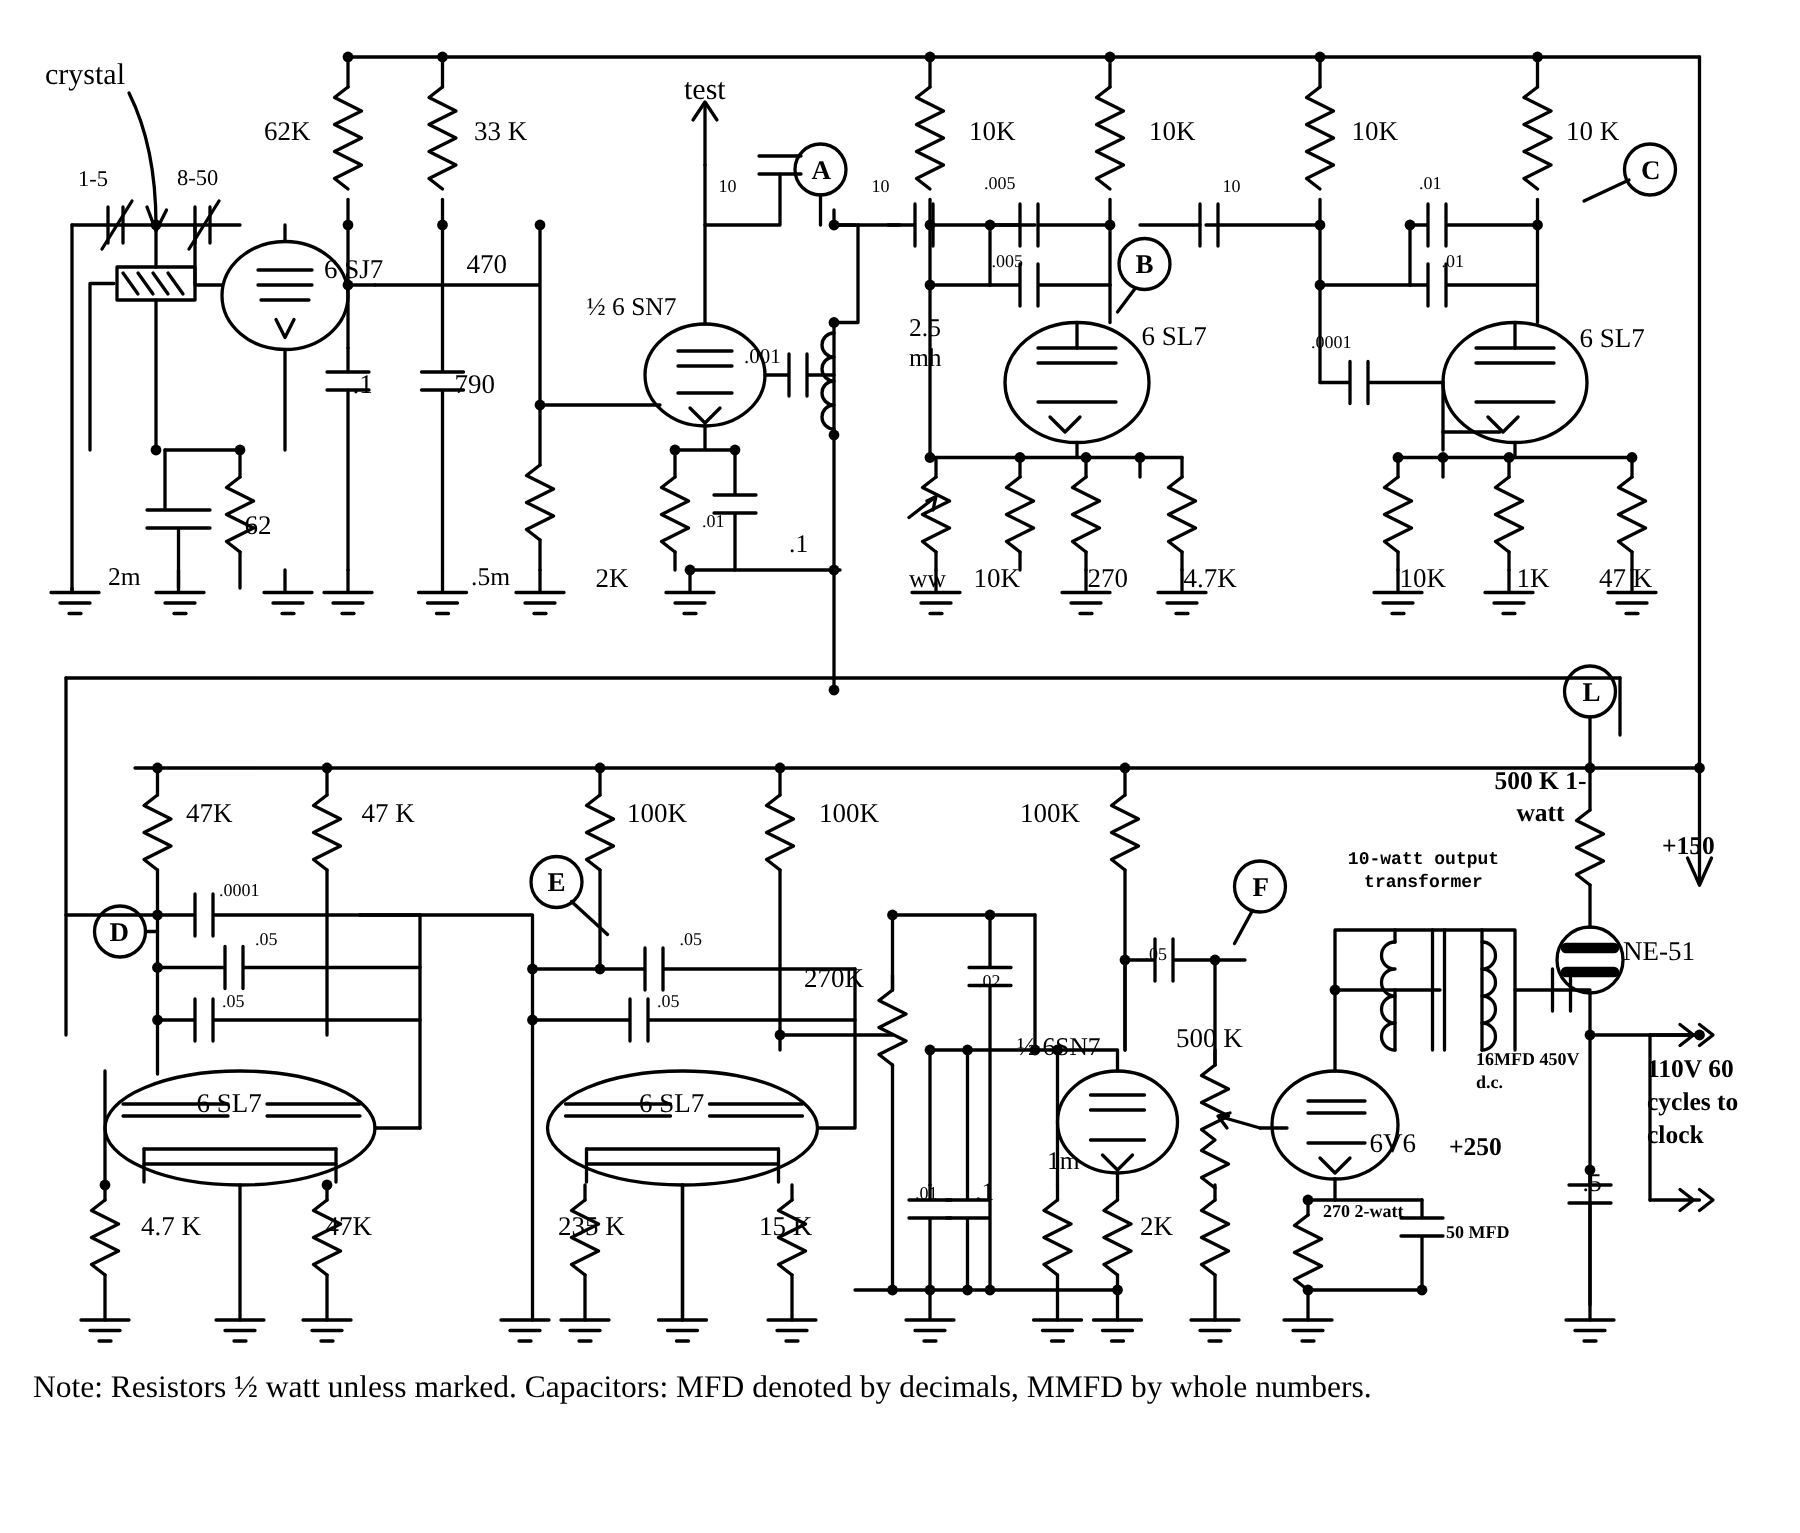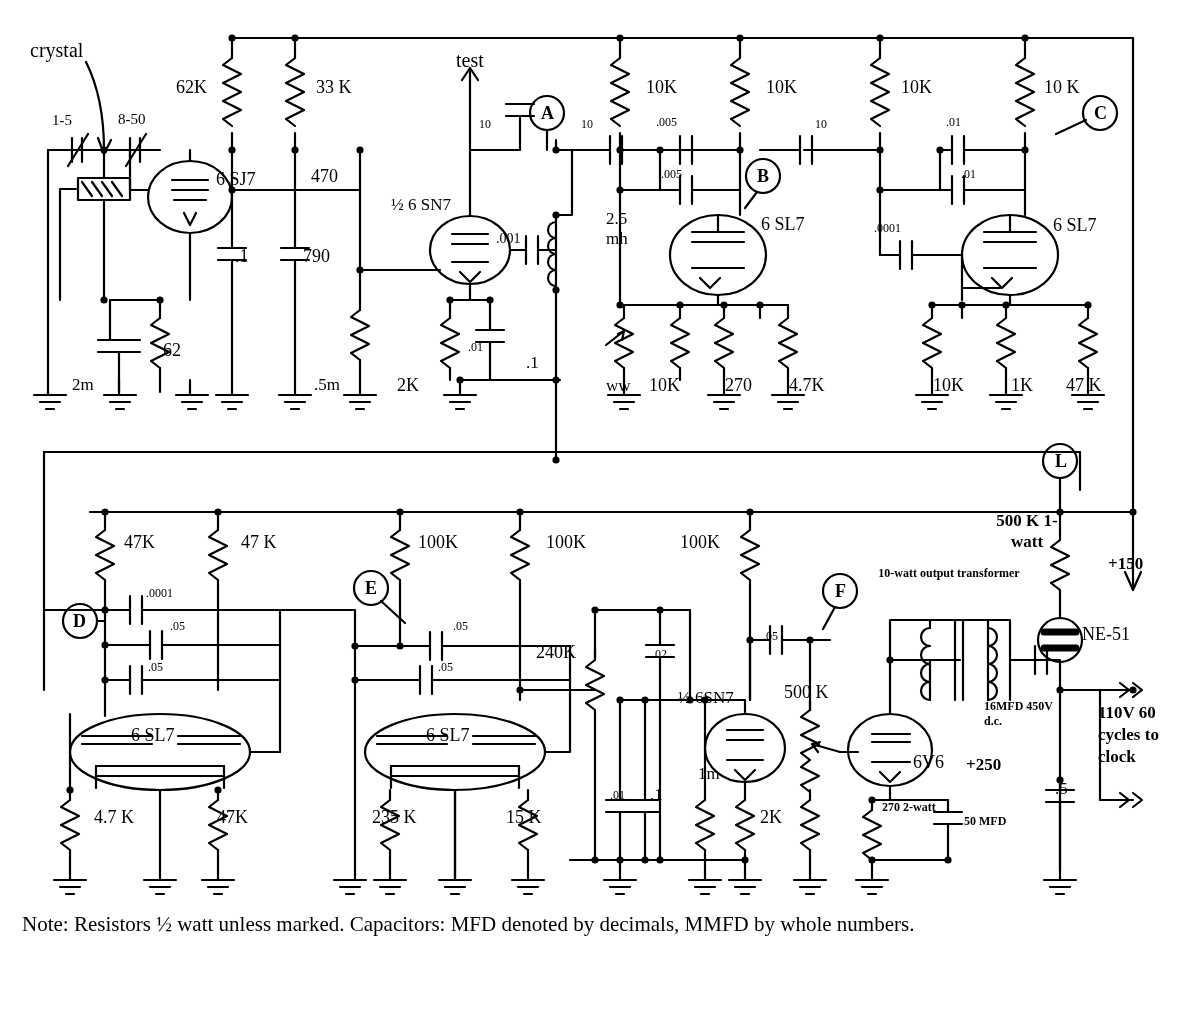--- a/index.html
+++ b/index.html
@@ -484,28 +484,28 @@
 <div class="lbl s18" style="left:933px;top:376px;">10K</div>
 <div class="lbl s18" style="left:1011px;top:376px;">1K</div>
 <div class="lbl s18" style="left:1066px;top:376px;">47 K</div>
 
 <div class="lbl s18" style="left:124px;top:533px;">47K</div>
 <div class="lbl s18" style="left:241px;top:533px;">47 K</div>
 <div class="lbl s18" style="left:418px;top:533px;">100K</div>
 <div class="lbl s18" style="left:546px;top:533px;">100K</div>
 <div class="lbl s18" style="left:680px;top:533px;">100K</div>
 <div class="lbl s17 bold" style="left:986px;top:510px;width:82px;white-space:normal;text-align:center;line-height:1.25;">500 K 1-watt</div>
-<div class="lbl s16 bold" style="left:874px;top:566px;width:150px;white-space:normal;text-align:center;line-height:1.25;">10-watt output transformer</div>
+<div class="lbl s16 bold" style="left:874px;top:566px;width:150px;white-space:normal;text-align:center;line-height:1.25;font-family:Liberation Mono, monospace;">10-watt output transformer</div>
 <div class="lbl s17 bold" style="left:1108px;top:555px;">+150</div>
 <div class="lbl s16" style="left:146px;top:587px;">.0001</div>
 <div class="lbl s16" style="left:170px;top:620px;">.05</div>
 <div class="lbl s16" style="left:148px;top:661px;">.05</div>
 <div class="lbl s16" style="left:453px;top:620px;">.05</div>
 <div class="lbl s16" style="left:438px;top:661px;">.05</div>
-<div class="lbl s18" style="left:536px;top:643px;">240K</div>
+<div class="lbl s18" style="left:536px;top:643px;">270K</div>
 <div class="lbl s16" style="left:652px;top:648px;">.02</div>
 <div class="lbl s17" style="left:678px;top:689px;">½ 6SN7</div>
 <div class="lbl s16" style="left:763px;top:630px;">.05</div>
 <div class="lbl s18" style="left:784px;top:683px;">500 K</div>
 <div class="lbl s18" style="left:1082px;top:625px;">NE-51</div>
 <div class="lbl s16 bold" style="left:984px;top:699px;width:78px;white-space:normal;line-height:1.25;">16MFD 450V d.c.</div>
 <div class="lbl s17 bold" style="left:966px;top:756px;">+250</div>
 <div class="lbl s18" style="left:131px;top:726px;">6 SL7</div>
 <div class="lbl s18" style="left:426px;top:726px;">6 SL7</div>
 <div class="lbl s18" style="left:913px;top:753px;">6V6</div>

